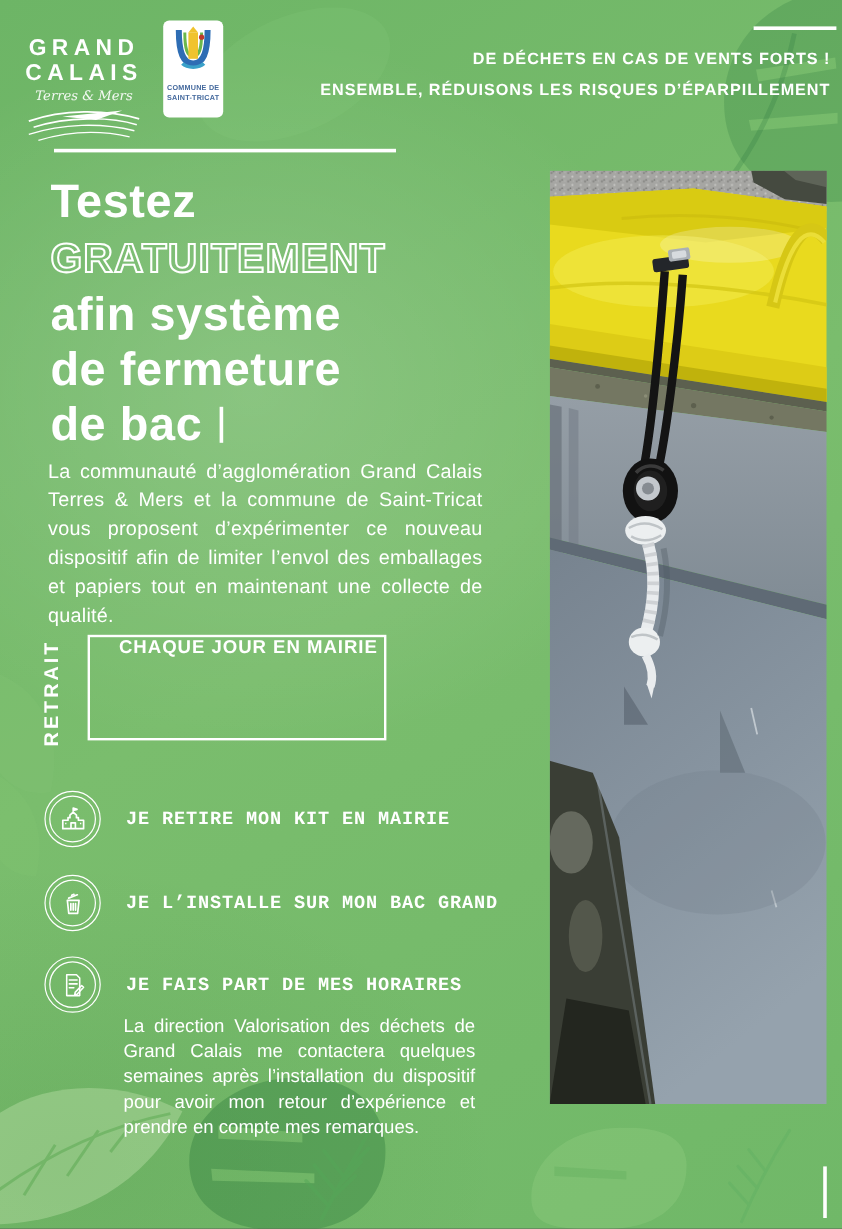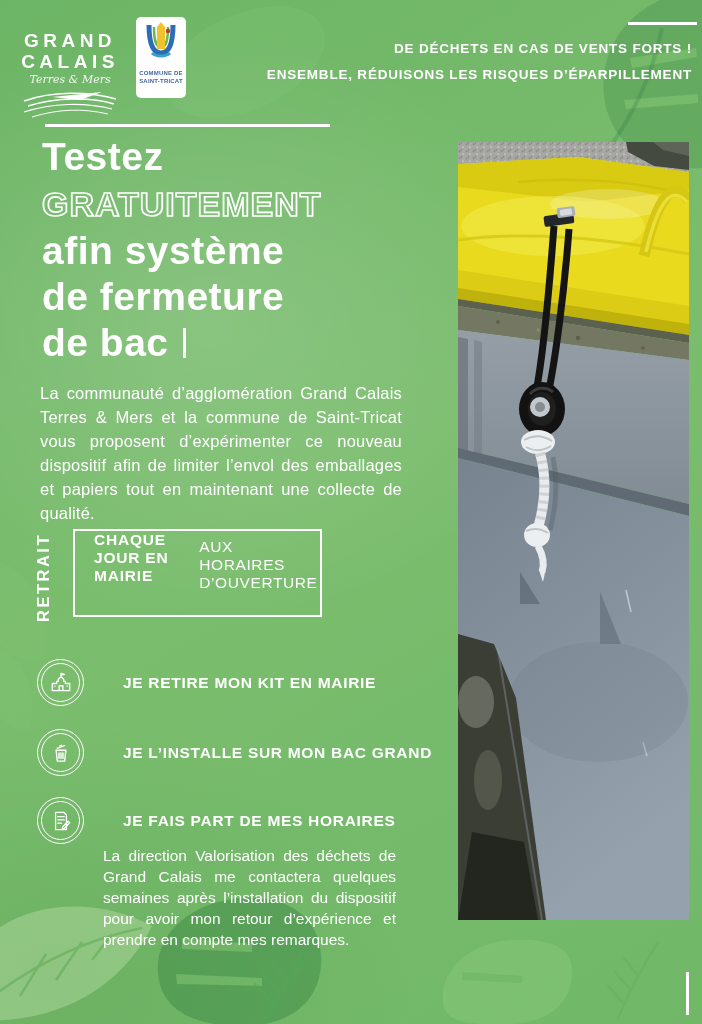--- a/index.html
+++ b/index.html
@@ -27,21 +27,21 @@
                 opacity:0.92; margin-top:1px; }
   .gc-waves { margin-top:2px; }
   .st-card { position:absolute; left:136px; top:17px; width:50px; height:81px;
              background:#fff; border-radius:5px; display:flex; flex-direction:column;
              align-items:center; padding-top:4px; }
   .st-text { font-size:6px; font-weight:bold; color:#44699d; text-align:center;
              line-height:8px; letter-spacing:0.2px; margin-top:2px; }
 
   
   .title-rule { position:absolute; top:124px; left:45px; width:285px; height:2.5px; background:#fff; }
-  .title { position:absolute; left:42px; top:134px; font-weight:800; }
+  .title { position:absolute; left:42px; top:146px; font-weight:800; }
   .title-line { font-size:39px; line-height:46px; letter-spacing:0.5px; }
   .title-outline { font-size:34px; line-height:48px; letter-spacing:1px;
                    color:transparent; -webkit-text-stroke:1.7px #ffffff; }
   @supports not (-webkit-text-stroke: 1px #fff) { .title-outline { color:#fff; } }
   .cursor-bar { display:inline-block; width:3px; height:30px; background:#fff;
                 margin-left:14px; transform:translateY(2px); }
 
   
   .intro { position:absolute; left:40px; top:381px; width:362px;
            font-size:16.5px; line-height:24px; text-align:justify; letter-spacing:0.2px; }
@@ -51,21 +51,21 @@
                    writing-mode:vertical-rl; transform:rotate(180deg);
                    font-weight:bold; font-size:16.5px; letter-spacing:2.5px;
                    display:flex; align-items:center; }
   .retrait-box { position:absolute; left:73px; top:529px; width:249px; height:88px;
                  border:2px solid #fff; display:flex; flex-direction:row;
                  justify-content:center; padding-left:19px; }
   .retrait-line1 { font-weight:bold; font-size:15.5px; letter-spacing:0.8px; }
   .retrait-line2 { font-size:15.5px; letter-spacing:0.6px; margin-top:7px; }
 
   
-  .step { position:absolute; left:37px; display:flex; align-items:center; gap:39px; }
+  .step { position:absolute; left:37px; display:flex; align-items:center; gap:21px;font-family:Liberation Mono, monospace; }
   .step1 { top:659px; } .step2 { top:729px; } .step3 { top:797px; }
   .icon-circle { width:47px; height:47px; border:1.6px solid #fff; border-radius:50%;
                  display:flex; align-items:center; justify-content:center; flex:0 0 auto; }
   .icon-inner { width:39px; height:39px; border:1.6px solid #fff; border-radius:50%;
                 display:flex; align-items:center; justify-content:center; }
   .step-label { font-weight:bold; font-size:15.5px; letter-spacing:0.7px; }
   .step-note { position:absolute; left:103px; top:845px; width:293px;
                font-size:15.5px; line-height:21px; text-align:justify; }
 
   
@@ -166,21 +166,20 @@
     <div class="title-line">afin système</div>
     <div class="title-line">de fermeture</div>
     <div class="title-line"><span>de bac</span><span class="cursor-bar"></span></div>
   </div>
 
   <p class="intro">La communauté d’agglomération Grand Calais Terres &amp; Mers et la commune de Saint-Tricat vous proposent d’expérimenter ce nouveau dispositif afin de limiter l’envol des emballages et papiers tout en maintenant une collecte de qualité.</p>
 
   <div class="retrait-label">RETRAIT</div>
   <div class="retrait-box">
     <div class="retrait-line1">CHAQUE JOUR EN MAIRIE</div>
-    <div class="retrait-line2">AUX HORAIRES D’OUVERTURE</div>
   </div>
 
   <div class="step step1">
     <div class="icon-circle">
       <div class="icon-inner">
         <svg width="26" height="26" viewBox="0 0 24 24" fill="none" stroke="#fff" stroke-width="1.3" stroke-linejoin="round">
           <path d="M4,19 V12.5 H8 V10.5 H9.5 V8.5 L12,6.2 L14.5,8.5 V10.5 H16 V12.5 H20 V19 Z"></path>
           <path d="M10.3,19 V14.5 H13.7 V19"></path>
           <path d="M12,6 V3.2 L15,4.1 L12,5"></path>
           <path d="M5.8,15 H6.8 M17.2,15 H18.2"></path>

